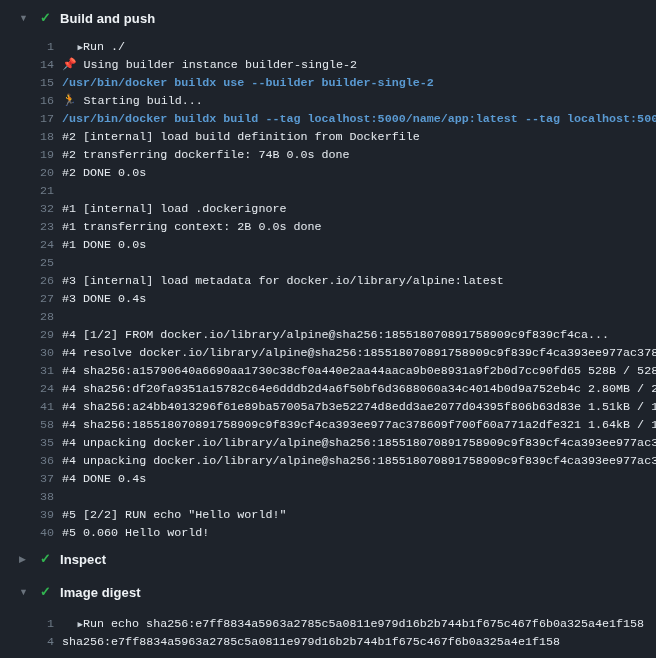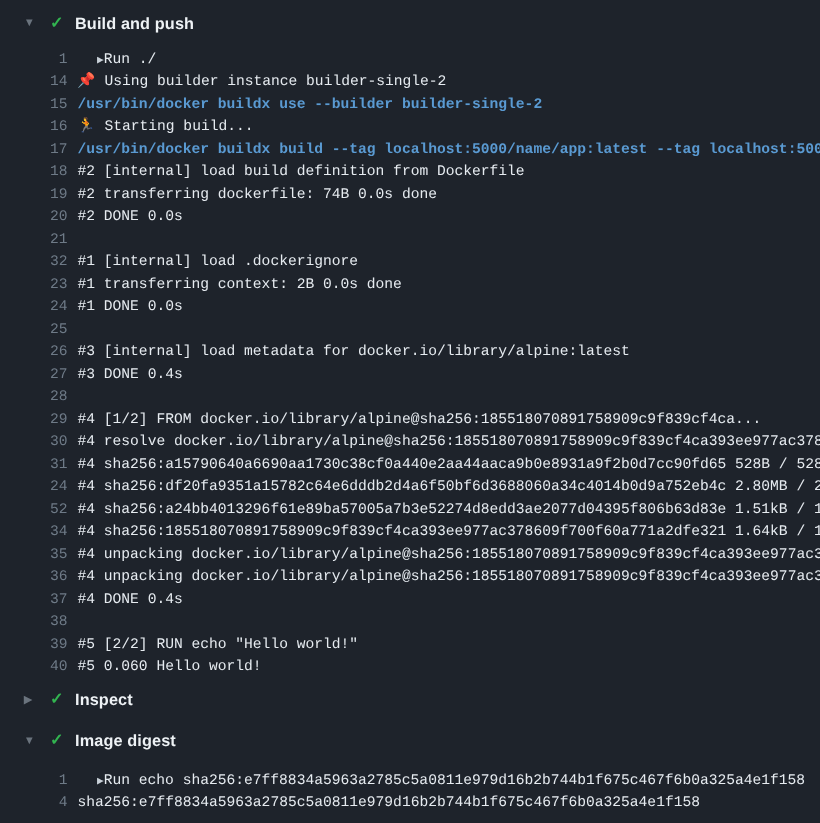--- a/index.html
+++ b/index.html
@@ -101,22 +101,22 @@
         <div class="line"><span class="ln">23</span><span class="lt"><span>#1 transferring context: 2B 0.0s done</span></span></div>
         <div class="line"><span class="ln">24</span><span class="lt"><span>#1 DONE 0.0s</span></span></div>
         <div class="line"><span class="ln">25</span><span class="lt"><span></span></span></div>
         <div class="line"><span class="ln">26</span><span class="lt"><span>#3 [internal] load metadata for docker.io/library/alpine:latest</span></span></div>
         <div class="line"><span class="ln">27</span><span class="lt"><span>#3 DONE 0.4s</span></span></div>
         <div class="line"><span class="ln">28</span><span class="lt"><span></span></span></div>
         <div class="line"><span class="ln">29</span><span class="lt"><span>#4 [1/2] FROM docker.io/library/alpine@sha256:185518070891758909c9f839cf4ca...</span></span></div>
         <div class="line"><span class="ln">30</span><span class="lt"><span>#4 resolve docker.io/library/alpine@sha256:185518070891758909c9f839cf4ca393ee977ac378609f700f60a771a2dfe321</span></span></div>
         <div class="line"><span class="ln">31</span><span class="lt"><span>#4 sha256:a15790640a6690aa1730c38cf0a440e2aa44aaca9b0e8931a9f2b0d7cc90fd65 528B / 528B</span></span></div>
         <div class="line"><span class="ln">24</span><span class="lt"><span>#4 sha256:df20fa9351a15782c64e6dddb2d4a6f50bf6d3688060a34c4014b0d9a752eb4c 2.80MB / 2.80MB</span></span></div>
-        <div class="line"><span class="ln">52</span><span class="lt"><span>#4 sha256:a24bb4013296f61e89ba57005a7b3e52274d8edd3ae2077d04395f806b63d83e 1.51kB / 1.51kB</span></span></div>
-        <div class="line"><span class="ln">34</span><span class="lt"><span>#4 sha256:185518070891758909c9f839cf4ca393ee977ac378609f700f60a771a2dfe321 1.64kB / 1.64kB</span></span></div>
+        <div class="line"><span class="ln">41</span><span class="lt"><span>#4 sha256:a24bb4013296f61e89ba57005a7b3e52274d8edd3ae2077d04395f806b63d83e 1.51kB / 1.51kB</span></span></div>
+        <div class="line"><span class="ln">58</span><span class="lt"><span>#4 sha256:185518070891758909c9f839cf4ca393ee977ac378609f700f60a771a2dfe321 1.64kB / 1.64kB</span></span></div>
         <div class="line"><span class="ln">35</span><span class="lt"><span>#4 unpacking docker.io/library/alpine@sha256:185518070891758909c9f839cf4ca393ee977ac378609f700f60a771a2dfe321</span></span></div>
         <div class="line"><span class="ln">36</span><span class="lt"><span>#4 unpacking docker.io/library/alpine@sha256:185518070891758909c9f839cf4ca393ee977ac378609f700f60a771a2dfe321</span></span></div>
         <div class="line"><span class="ln">37</span><span class="lt"><span>#4 DONE 0.4s</span></span></div>
         <div class="line"><span class="ln">38</span><span class="lt"><span></span></span></div>
         <div class="line"><span class="ln">39</span><span class="lt"><span>#5 [2/2] RUN echo "Hello world!"</span></span></div>
         <div class="line"><span class="ln">40</span><span class="lt"><span>#5 0.060 Hello world!</span></span></div>
       </div>
     </section>
     <section class="log-section" id="section-inspect">
       <div class="section-header">

